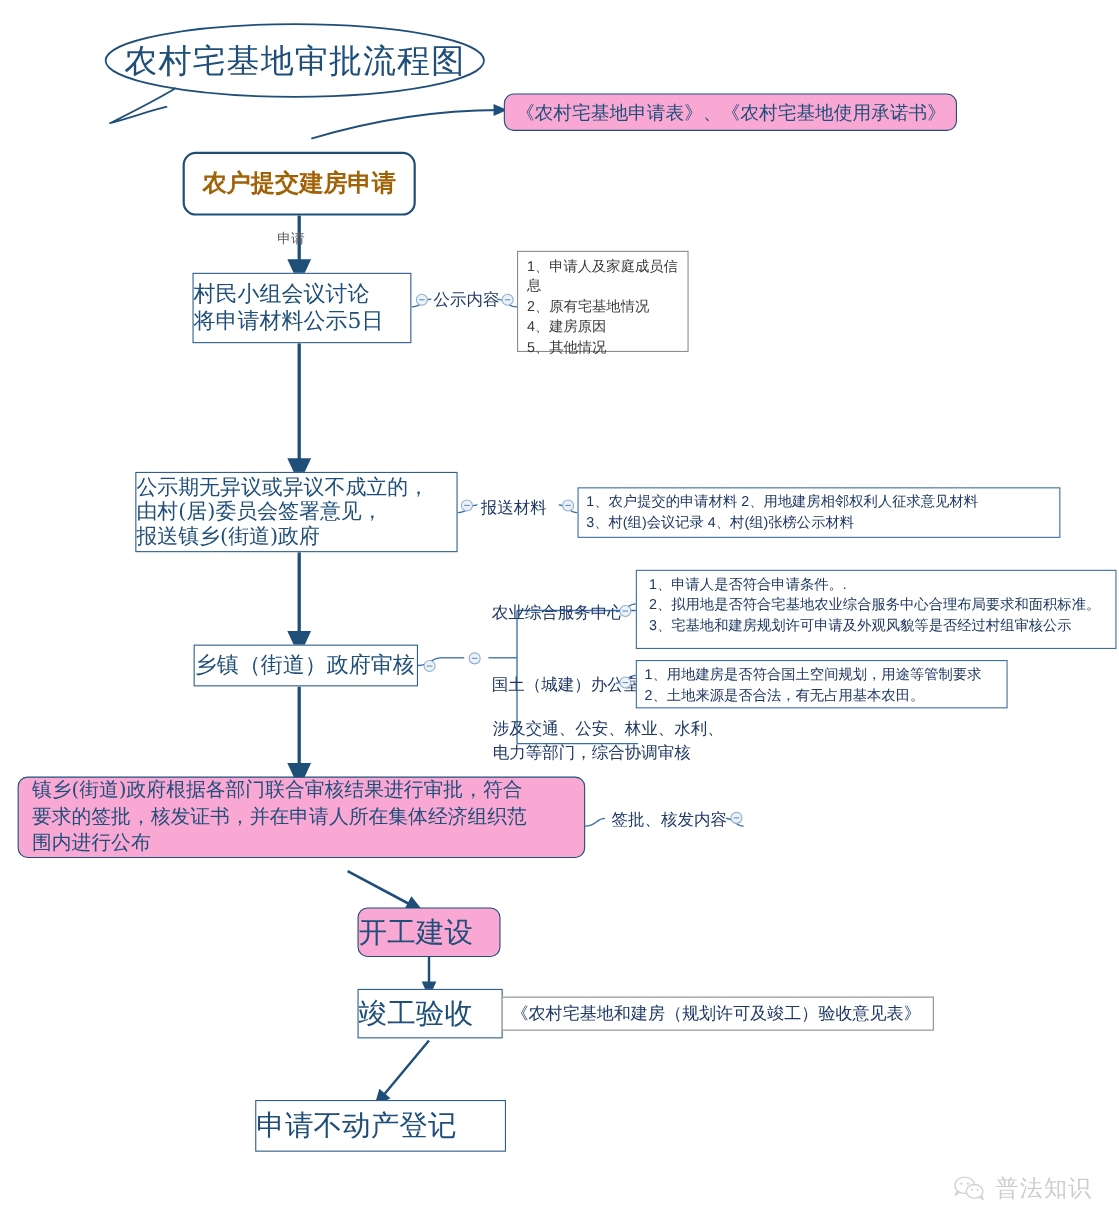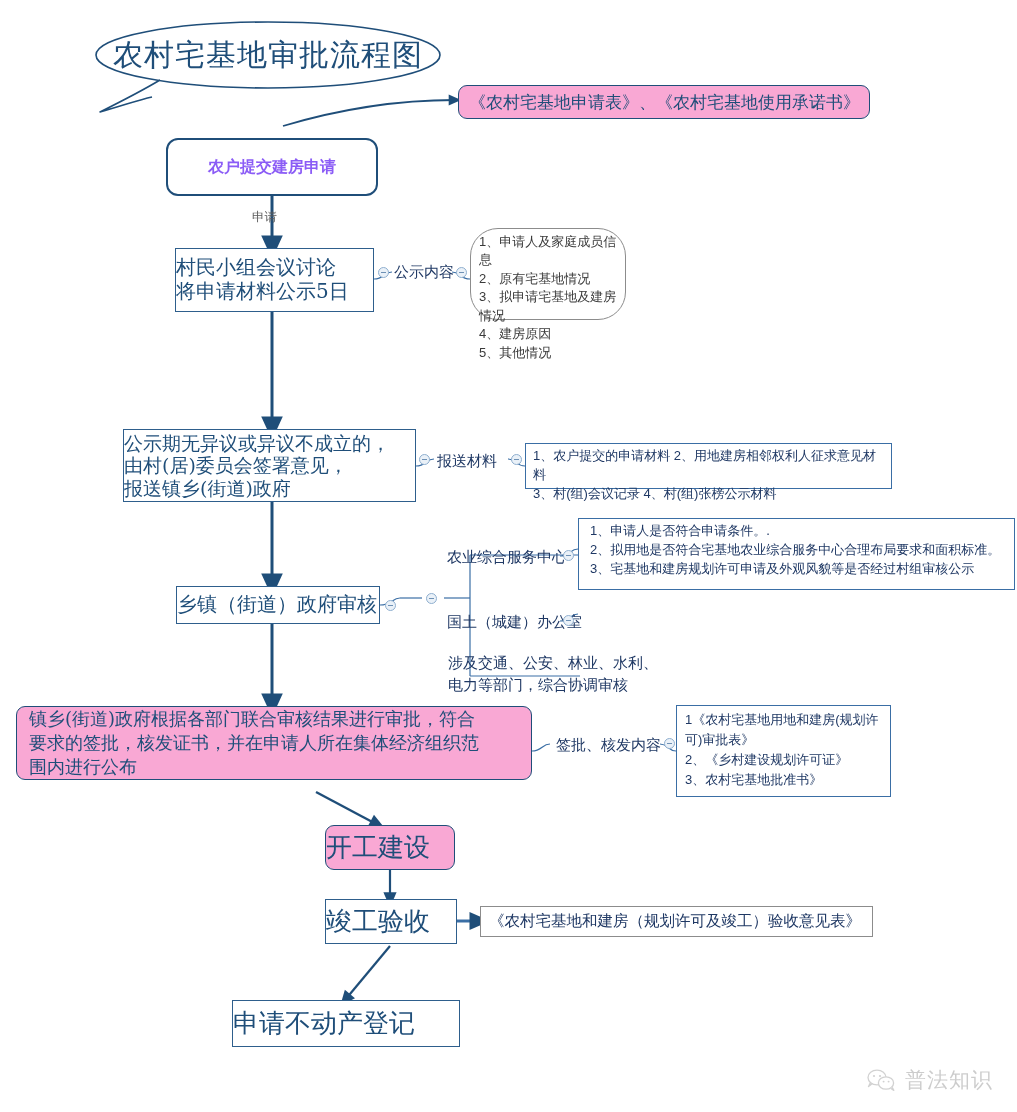--- a/index.html
+++ b/index.html
@@ -30,21 +30,21 @@
   .sq-blue{
     border:1.2px solid #3A6EA5;background:#fff;
   }
 
   .title-text{
     font-family:"DejaVu Serif","Liberation Serif",serif;
     font-size:30px;color:#1F4E79;letter-spacing:1px;white-space:nowrap;
   }
   .step-strong{
     font-family:"Liberation Sans","DejaVu Sans",sans-serif;
-    font-weight:bold;font-size:16px;color:#8b5cf6;text-align:center;
+    font-weight:bold;font-size:22px;color:#a16207;text-align:center;
   }
   .doc-text{
     font-family:"Liberation Sans","DejaVu Sans",sans-serif;
     font-size:17px;color:#1F4E79;text-align:left;white-space:nowrap;
   }
   .step-song{
     font-family:"DejaVu Serif","Liberation Serif",serif;
     font-size:20px;color:#1F4E79;text-align:left;line-height:1.18;
   }
   .step-song-lg{
@@ -166,41 +166,40 @@
 
   <div class="box sq-thin" style="left:175px;top:248px;width:199px;height:64px;justify-content:center;">
     <span class="step-song txt two-line">村民小组会议讨论
 将申请材料公示5日</span>
   </div>
 
   <div class="branch-label" style="left:394px;top:263px;">公示内容</div>
   <div class="node" style="left:378px;top:267px;"></div>
   <div class="node" style="left:456px;top:267px;"></div>
 
-  <div class="box sq-grey" style="left:470px;top:228px;width:156px;height:92px;padding:4px 8px;align-items:flex-start;border-radius:28px;">
+  <div class="box sq-grey" style="left:470px;top:228px;width:156px;height:92px;padding:4px 8px;align-items:flex-start;">
     <div class="txt list-hei">
       <div>1、申请人及家庭成员信息</div>
       <div>2、原有宅基地情况</div>
-      <div>3、拟申请宅基地及建房情况</div>
       <div>4、建房原因</div>
       <div>5、其他情况</div>
     </div>
   </div>
 
   <div class="box sq-thin" style="left:123px;top:429px;width:293px;height:73px;justify-content:center;">
     <span class="step-song txt two-line" style="font-size:19px;">公示期无异议或异议不成立的，
 由村(居)委员会签署意见，
 报送镇乡(街道)政府</span>
   </div>
 
   <div class="branch-label" style="left:437px;top:452px;">报送材料</div>
   <div class="node" style="left:419px;top:454px;"></div>
   <div class="node" style="left:511px;top:454px;"></div>
 
-  <div class="box sq-blue" style="left:525px;top:443px;width:367px;height:46px;padding:3px 7px;align-items:flex-start;">
+  <div class="box sq-blue" style="left:525px;top:443px;width:439px;height:46px;padding:3px 7px;align-items:flex-start;">
     <div class="txt list-hei-blue">
       <div>1、农户提交的申请材料 2、用地建房相邻权利人征求意见材料</div>
       <div>3、村(组)会议记录 4、村(组)张榜公示材料</div>
     </div>
   </div>
 
   <div class="box sq-thin" style="left:176px;top:586px;width:204px;height:38px;justify-content:center;">
     <span class="step-song txt">乡镇（街道）政府审核</span>
   </div>
   <div class="node" style="left:385px;top:600px;"></div>
@@ -216,48 +215,46 @@
 电力等部门，综合协调审核</div>
 
   <div class="box sq-blue" style="left:578px;top:518px;width:437px;height:72px;padding:3px 11px;align-items:flex-start;">
     <div class="txt list-hei-blue">
       <div>1、申请人是否符合申请条件。.</div>
       <div>2、拟用地是否符合宅基地农业综合服务中心合理布局要求和面积标准。</div>
       <div>3、宅基地和建房规划许可申请及外观风貌等是否经过村组审核公示</div>
     </div>
   </div>
 
+  <div class="box sq-blue" style="left:578px;top:600px;width:338px;height:44px;padding:3px 7px;align-items:flex-start;">
+    <div class="txt list-hei-blue">
+      <div>1、用地建房是否符合国土空间规划，用途等管制要求</div>
+      <div>2、土地来源是否合法，有无占用基本农田。</div>
+    </div>
+  </div>
 
   <div class="box rounded-thin" style="left:16px;top:706px;width:516px;height:74px;padding:0 12px;">
     <span class="body-song txt two-line">镇乡(街道)政府根据各部门联合审核结果进行审批，符合
 要求的签批，核发证书，并在申请人所在集体经济组织范
 围内进行公布</span>
   </div>
 
   <div class="branch-label" style="left:556px;top:736px;">签批、核发内容</div>
   <div class="node" style="left:664px;top:738px;"></div>
 
-  <div class="box sq-blue" style="left:676px;top:705px;width:215px;height:92px;padding:4px 8px;align-items:flex-start;">
-    <div class="txt list-hei-blue" style="line-height:1.55;">
-      <div>1《农村宅基地用地和建房(规划许</div>
-      <div>可)审批表》</div>
-      <div>2、《乡村建设规划许可证》</div>
-      <div>3、农村宅基地批准书》</div>
-    </div>
-  </div>
 
   <div class="box rounded-thin" style="left:325px;top:825px;width:130px;height:45px;justify-content:center;">
     <span class="step-song-lg txt">开工建设</span>
   </div>
 
   <div class="box sq-thin" style="left:325px;top:899px;width:132px;height:45px;justify-content:center;">
     <span class="step-song-lg txt">竣工验收</span>
   </div>
 
-  <div class="box sq-grey" style="left:480px;top:906px;width:393px;height:31px;padding:0 8px;">
+  <div class="box sq-grey" style="left:456px;top:906px;width:393px;height:31px;padding:0 8px;">
     <span class="doc-text txt" style="font-size:15.5px;color:#1F3864;">《农村宅基地和建房（规划许可及竣工）验收意见表》</span>
   </div>
 
   <div class="box sq-thin" style="left:232px;top:1000px;width:228px;height:47px;justify-content:center;">
     <span class="step-song-lg txt">申请不动产登记</span>
   </div>
 
   <div id="watermark">
     <svg width="30" height="24" viewBox="0 0 30 24">
       <ellipse cx="11" cy="9.5" rx="9" ry="7.4" fill="none" stroke="#6b6b6b" stroke-width="1.3"></ellipse>

